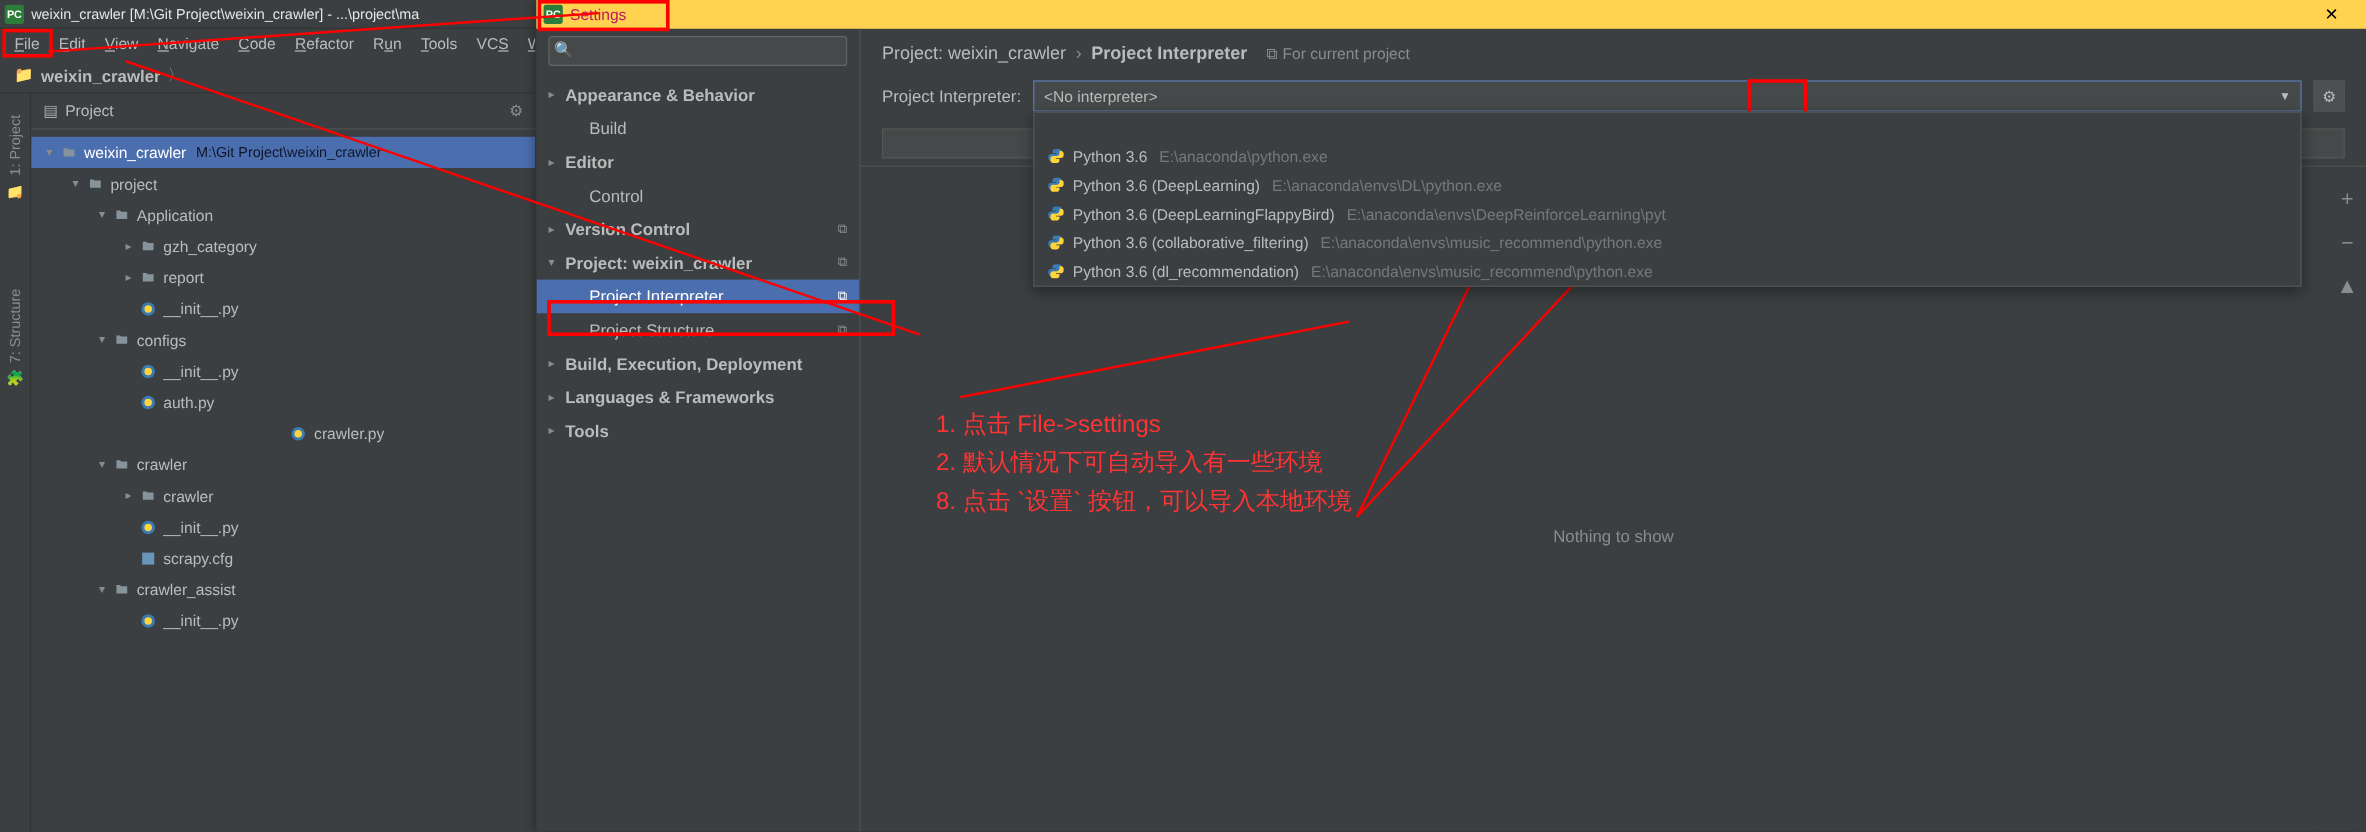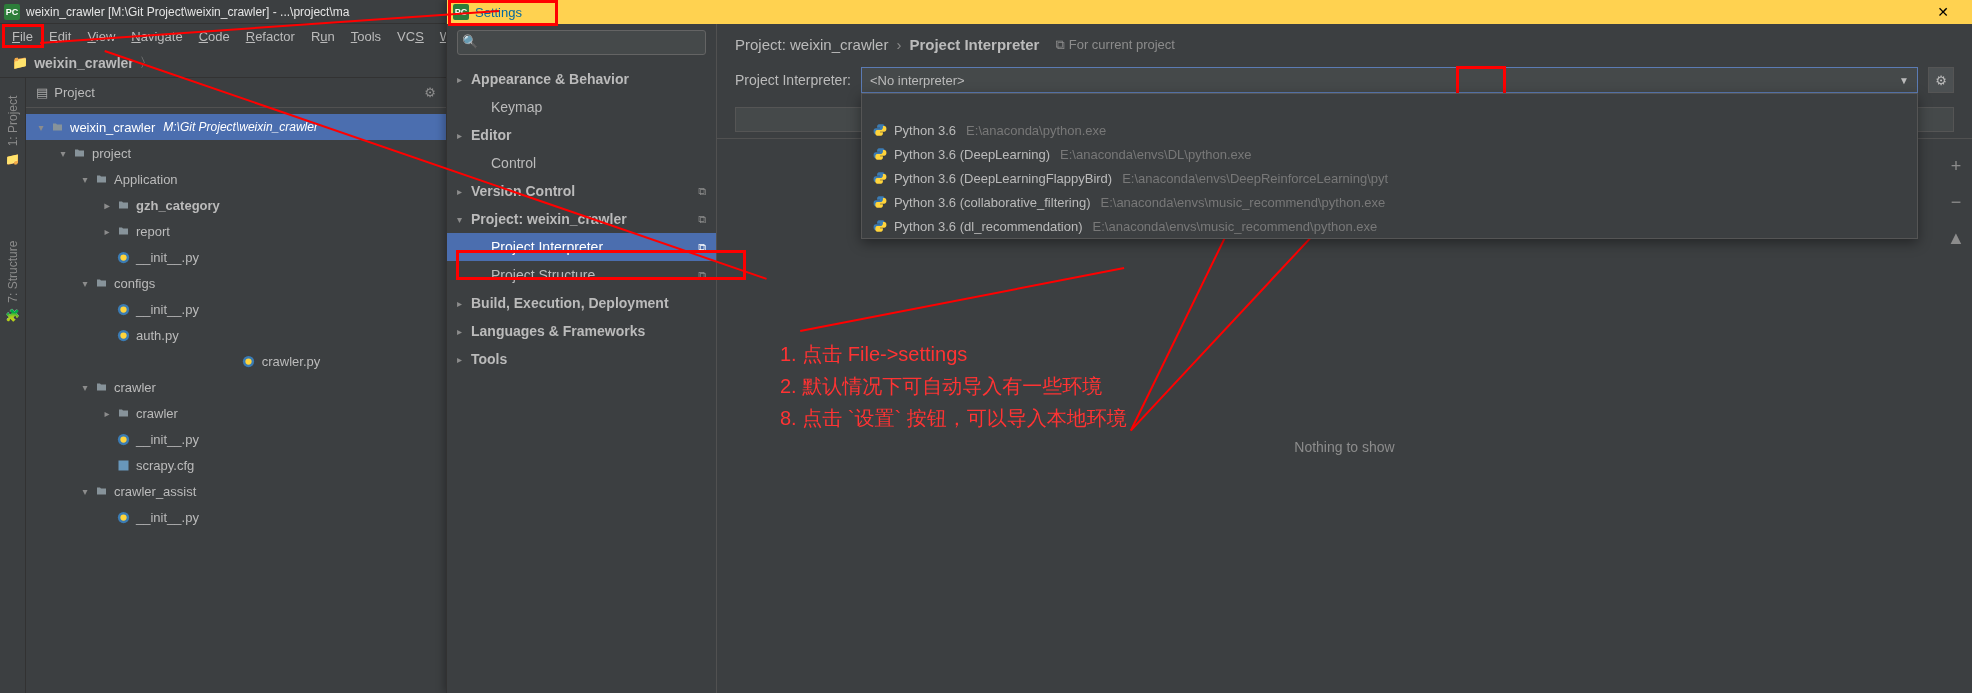--- a/index.html
+++ b/index.html
@@ -41,27 +41,27 @@
 .tree .arrow { width: 14px; color: #8c8c8c; font-size: 10px; display: inline-block; text-align: center; }
 .tree .arrow.down::before { content: "▾"; }
 .tree .arrow.right::before { content: "▸"; }
 .tree .arrow.none::before { content: ""; }
 .tree .icn { width: 18px; display: inline-flex; justify-content: center; margin-right: 4px; }
 .tree .icn.folder { color: #b0a97a; }
 .tree .icn.py { color: #ffc66d; }
 .tree .icn.cfg { color: #6897bb; }
 .tree .label { color: #bbbbbb; }
 .tree .row.sel .label { color: #fff; }
-.tree .path { color: #ffffff; margin-left: 8px; font-size: 12px; font-style: italic; }
+.tree .path { color: #0f172a; margin-left: 8px; font-size: 12px; }
 
 
 .settings-dialog { position: absolute; left: 446px; top: 0; right: 0; bottom: 0; background: #3c3f41; border-left: 1px solid #323232; display: flex; flex-direction: column; box-shadow: -2px 0 8px rgba(0,0,0,.3); }
 .settings-titlebar { height: 24px; background: #ffd250; display: flex; align-items: center; padding: 0 6px; }
 .settings-titlebar .icon-app { width: 16px; height: 16px; background: #2d7d3a; border-radius: 2px; margin-right: 6px; display: inline-flex; align-items: center; justify-content: center; font-size: 9px; color: #fff; font-weight: bold; }
-.settings-titlebar .t { color: #0369a1; font-size: 13px; }
+.settings-titlebar .t { color: #be185d; font-size: 13px; }
 .settings-titlebar .spacer { flex: 1; }
 .settings-titlebar .winbtn { width: 46px; text-align: center; color: #000; cursor: pointer; font-size: 14px; }
 
 .settings-body { display: flex; flex: 1; overflow: hidden; }
 
 
 .settings-side { width: 270px; background: #3c3f41; border-right: 1px solid #515151; display: flex; flex-direction: column; }
 .settings-search { padding: 6px 10px; }
 .settings-search .sbox { position: relative; }
 .settings-search input { width: 100%; background: #45494a; border: 1px solid #646464; color: #bbb; padding: 4px 6px 4px 22px; border-radius: 3px; font-size: 13px; }
@@ -185,21 +185,21 @@
         </div>
         <div class="row" style="padding-left: 52px;">
           <span class="arrow down"></span>
           <span class="icn folder">
             <svg class="svg-folder" viewBox="0 0 24 24">
               <path fill="#87939a" d="M3 5h6l2 2h10v12H3z"></path>
             </svg>
           </span>
           <span class="label">Application</span>
         </div>
-        <div class="row" style="padding-left: 74px; font-weight: bold;">
+        <div class="row" style="padding-left: 74px;">
           <span class="arrow right"></span>
           <span class="icn folder">
             <svg class="svg-folder" viewBox="0 0 24 24">
               <path fill="#87939a" d="M3 5h6l2 2h10v12H3z"></path>
             </svg>
           </span>
           <span class="label">gzh_category</span>
         </div>
         <div class="row" style="padding-left: 74px;">
           <span class="arrow right"></span>
@@ -341,21 +341,21 @@
           <input type="text" placeholder="" style="">
         </div>
       </div>
       <div class="settings-tree" id="settings-tree">
           <div class="srow">
             <span class="arrow">▸</span>
             <span class="lbl">Appearance &amp; Behavior</span>
           </div>
           <div class="srow child">
             <span class="arrow"></span>
-            <span class="lbl">Keymap</span>
+            <span class="lbl">Build</span>
           </div>
           <div class="srow">
             <span class="arrow">▸</span>
             <span class="lbl">Editor</span>
           </div>
           <div class="srow child">
             <span class="arrow"></span>
             <span class="lbl">Control</span>
           </div>
           <div class="srow">

